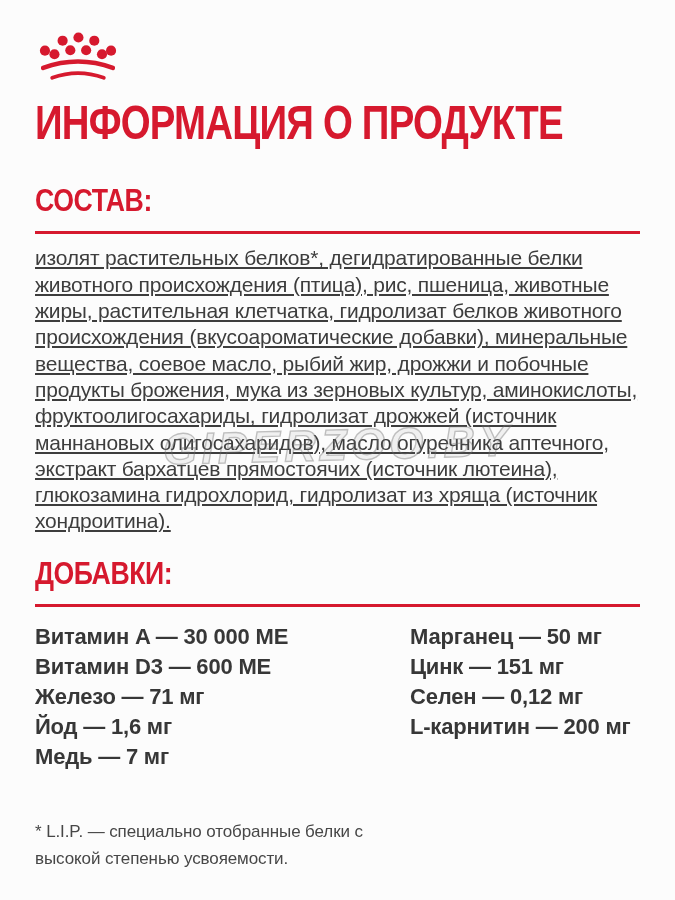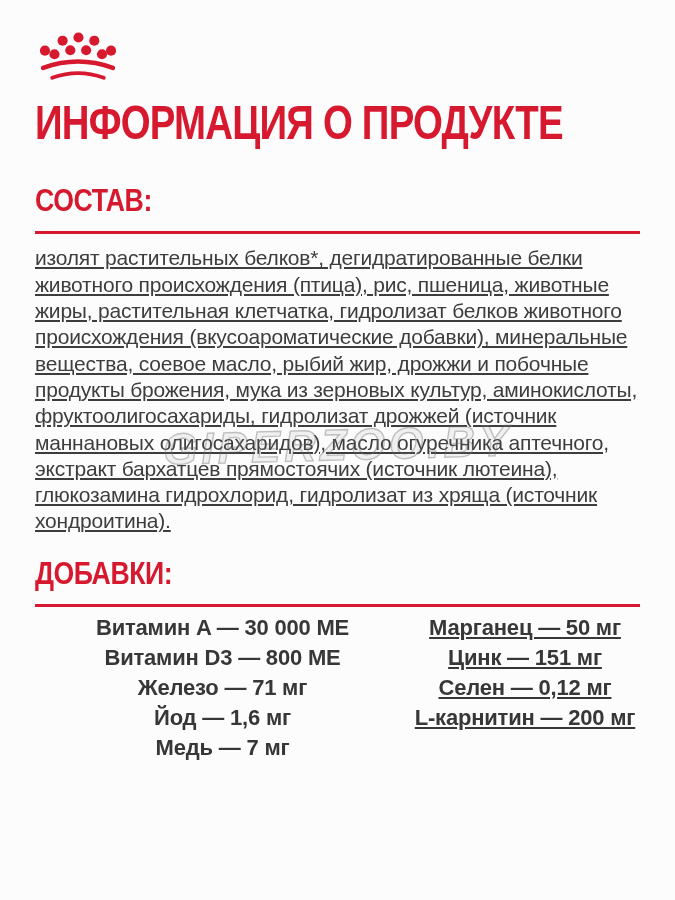--- a/index.html
+++ b/index.html
@@ -55,34 +55,33 @@
   .composition-text{
     margin-top:11px;
     font-size:21px;
     line-height:26.3px;
     color:var(--text);
     letter-spacing:-0.2px;
     text-decoration:underline;
   }
   .additives-heading{margin-top:22px;}
   .additives-columns{
-    margin-top:6px;
+    margin-top:15px;
     display:flex;
-    text-align:center;
   }
   .additives-col{
     list-style:none;
     font-size:22px;
     font-weight:700;
     line-height:30px;
     color:#373737;
     letter-spacing:-0.2px;
   }
   .additives-col.left{width:375px;flex:0 0 auto;}
-  .additives-col.right{flex:1 1 auto;text-decoration:underline;}
+  .additives-col.right{flex:1 1 auto;}
   .footnote{
     margin-top:46px;
     font-size:17px;
     line-height:27px;
     color:#474747;
     max-width:370px;
     letter-spacing:-0.1px;
   }
   .watermark{
     position:absolute;
@@ -130,30 +129,31 @@
     <p class="composition-text">изолят растительных белков*, дегидратированные белки животного происхождения (птица), рис, пшеница, животные жиры, растительная клетчатка, гидролизат белков животного происхождения (вкусоароматические добавки), минеральные вещества, соевое масло, рыбий жир, дрожжи и побочные продукты брожения, мука из зерновых культур, аминокислоты, фруктоолигосахариды, гидролизат дрожжей (источник маннановых олигосахаридов), масло огуречника аптечного, экстракт бархатцев прямостоячих (источник лютеина), глюкозамина гидрохлорид, гидролизат из хряща (источник хондроитина).</p>
   </section>
 
   <section>
     <h2 class="section-heading additives-heading">ДОБАВКИ:</h2>
     <div class="divider"></div>
 
     <div class="additives-columns">
       <ul class="additives-col left">
         <li>Витамин A — 30 000 МЕ</li>
-        <li>Витамин D3 — 800 МЕ</li>
+        <li>Витамин D3 — 600 МЕ</li>
         <li>Железо — 71 мг</li>
         <li>Йод — 1,6 мг</li>
         <li>Медь — 7 мг</li>
       </ul>
       <ul class="additives-col right">
         <li>Марганец — 50 мг</li>
         <li>Цинк — 151 мг</li>
         <li>Селен — 0,12 мг</li>
         <li>L-карнитин — 200 мг</li>
       </ul>
     </div>
   </section>
 
+  <p class="footnote">* L.I.P. — специально отобранные белки с высокой степенью усвояемости.</p>
 
   <div class="watermark">GIPERZOO.BY</div>
 
 </div>
 
 </body></html>

